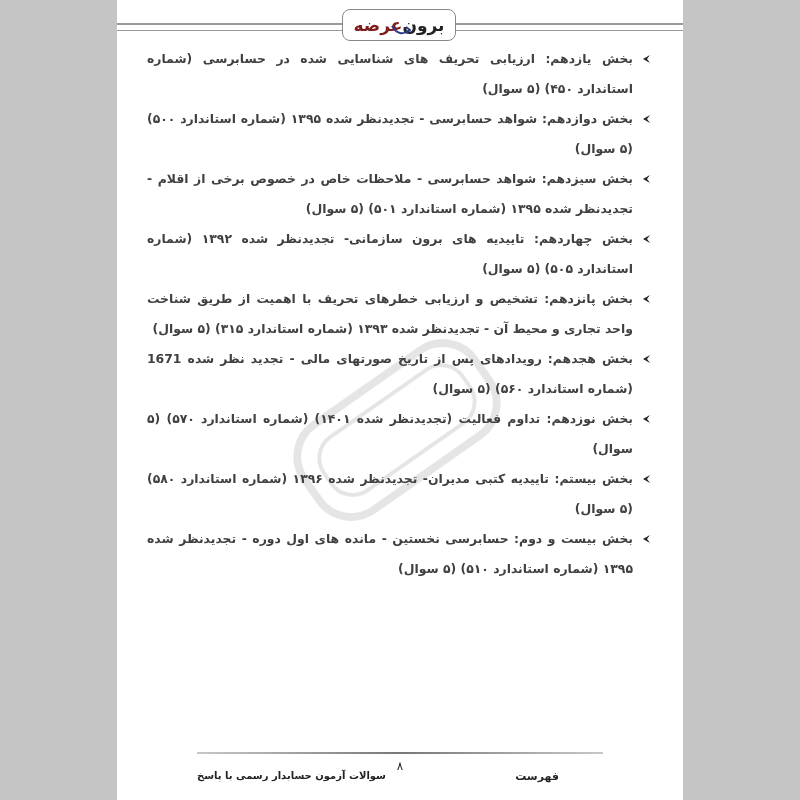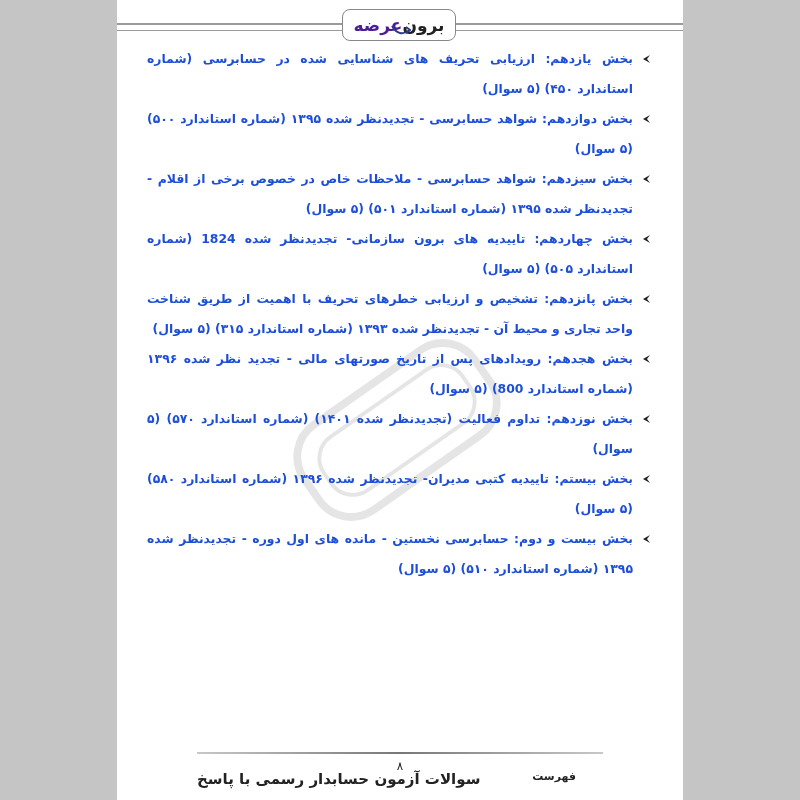--- a/index.html
+++ b/index.html
@@ -2,30 +2,30 @@
 <html><head>
 <meta charset="utf-8">
 <style>
   html, body { margin:0; padding:0; }
   body { width:800px; height:800px; background:#c5c5c5; overflow:hidden; position:relative; font-family:"DejaVu Sans", sans-serif; }
   .page { position:absolute; left:117px; top:0; width:566px; height:800px; background:#ffffff; overflow:hidden; }
   .header-rule { position:absolute; top:23px; height:5px; border-top:2px solid #9a9a9a; border-bottom:1px solid #9a9a9a; }
   .header-rule.left { left:0; width:225px; }
   .header-rule.right { left:337px; width:229px; }
   .logo { position:absolute; left:225px; top:9px; width:112px; height:30px; border:1.5px solid #888; border-radius:8px; background:#fff; display:flex; align-items:center; justify-content:center; direction:rtl; font-weight:bold; font-size:17px; color:#222; }
-  .logo .accent { color:#4c1d95; }
+  .logo .accent { color:#7f1d1d; }
   .logo svg { position:absolute; left:48px; top:14px; }
   .watermark { position:absolute; left:150px; top:300px; width:260px; height:260px; opacity:0.12; transform:rotate(-35deg); }
-  .content { position:absolute; left:30px; right:30px; top:44px; direction:rtl; font-size:12.4px; color:#1d4ed8; font-weight:bold; }
+  .content { position:absolute; left:30px; right:30px; top:44px; direction:rtl; font-size:12.4px; color:#404040; font-weight:bold; }
   .item { position:relative; padding-right:20px; line-height:30px; text-align:justify; text-align-last:right; }
   .bullet { position:absolute; right:0; top:0; width:14px; height:30px; display:flex; align-items:center; justify-content:center; }
   .footer-rule { position:absolute; left:80px; width:406px; top:752px; height:2px; background:linear-gradient(to right,#c8c8c8,#777 50%,#c8c8c8); }
   .page-num { position:absolute; left:0; right:0; top:759px; text-align:center; font-size:12px; color:#222; }
-  .footer-left { position:absolute; left:80px; top:770px; font-size:15px; font-weight:bold; color:#222; direction:rtl; }
-  .footer-right { position:absolute; right:107px; top:770px; font-size:11px; font-weight:bold; color:#222; direction:rtl; }
+  .footer-left { position:absolute; left:80px; top:770px; font-size:10px; font-weight:bold; color:#222; direction:rtl; }
+  .footer-right { position:absolute; right:124px; top:770px; font-size:11px; font-weight:bold; color:#222; direction:rtl; }
 </style>
 </head>
 <body>
 
 <div class="page">
   <div class="header-rule left"></div>
   <div class="header-rule right"></div>
   <div class="logo">
     <span>برون</span>
       <span class="accent">عرضه</span>
@@ -64,37 +64,37 @@
           </svg>
     </span>
     <span class="item-text">بخش سیزدهم: شواهد حسابرسی - ملاحظات خاص در خصوص برخی از اقلام - تجدیدنظر شده ۱۳۹۵ (شماره استاندارد ۵۰۱) (۵ سوال)</span>
   </div>
       <div class="item">
     <span class="bullet">
       <svg width="10" height="10" viewBox="0 0 10 10">
             <path d="M9 1 L2 5 L9 9 L6 5 Z" fill="#222"></path>
           </svg>
     </span>
-    <span class="item-text">بخش چهاردهم: تاییدیه های برون سازمانی- تجدیدنظر شده 1824 (شماره استاندارد ۵۰۵) (۵ سوال)</span>
+    <span class="item-text">بخش چهاردهم: تاییدیه های برون سازمانی- تجدیدنظر شده ۱۳۹۲ (شماره استاندارد ۵۰۵) (۵ سوال)</span>
   </div>
       <div class="item">
     <span class="bullet">
       <svg width="10" height="10" viewBox="0 0 10 10">
             <path d="M9 1 L2 5 L9 9 L6 5 Z" fill="#222"></path>
           </svg>
     </span>
     <span class="item-text">بخش پانزدهم: تشخیص و ارزیابی خطرهای تحریف با اهمیت از طریق شناخت واحد تجاری و محیط آن - تجدیدنظر شده ۱۳۹۳ (شماره استاندارد ۳۱۵) (۵ سوال)</span>
   </div>
       <div class="item">
     <span class="bullet">
       <svg width="10" height="10" viewBox="0 0 10 10">
             <path d="M9 1 L2 5 L9 9 L6 5 Z" fill="#222"></path>
           </svg>
     </span>
-    <span class="item-text">بخش هجدهم: رویدادهای پس از تاریخ صورتهای مالی - تجدید نظر شده ۱۳۹۶ (شماره استاندارد 800) (۵ سوال)</span>
+    <span class="item-text">بخش هجدهم: رویدادهای پس از تاریخ صورتهای مالی - تجدید نظر شده 1671 (شماره استاندارد ۵۶۰) (۵ سوال)</span>
   </div>
       <div class="item">
     <span class="bullet">
       <svg width="10" height="10" viewBox="0 0 10 10">
             <path d="M9 1 L2 5 L9 9 L6 5 Z" fill="#222"></path>
           </svg>
     </span>
     <span class="item-text">بخش نوزدهم: تداوم فعالیت (تجدیدنظر شده ۱۴۰۱) (شماره استاندارد ۵۷۰) (۵ سوال)</span>
   </div>
       <div class="item">

